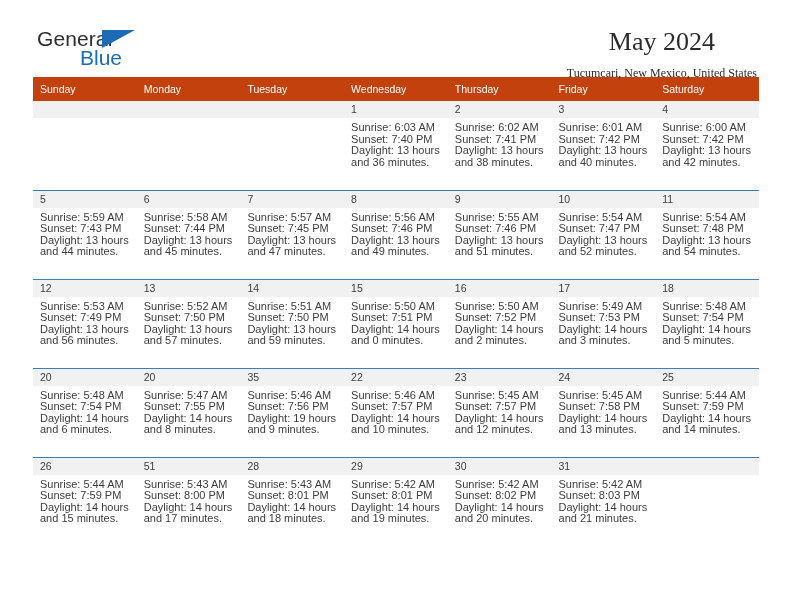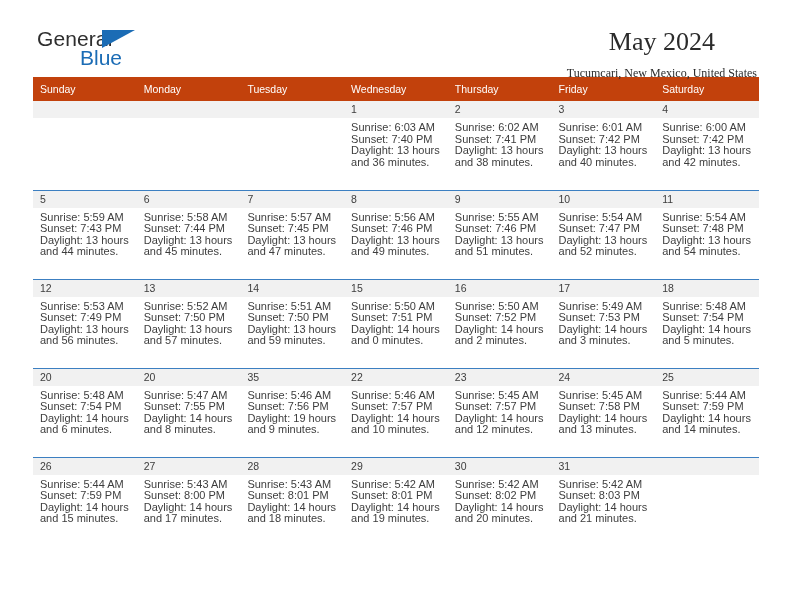--- a/index.html
+++ b/index.html
@@ -379,21 +379,21 @@
         <tr class="week">
           <td>
             <div class="daynum">26</div>
             <div class="info">
               <div>Sunrise: 5:44 AM</div>
               <div>Sunset: 7:59 PM</div>
               <div class="daylight">Daylight: 14 hours and 15 minutes.</div>
             </div>
           </td>
           <td>
-            <div class="daynum">27</div>
+            <div class="daynum">51</div>
             <div class="info">
               <div>Sunrise: 5:43 AM</div>
               <div>Sunset: 8:00 PM</div>
               <div class="daylight">Daylight: 14 hours and 17 minutes.</div>
             </div>
           </td>
           <td>
             <div class="daynum">28</div>
             <div class="info">
               <div>Sunrise: 5:43 AM</div>

